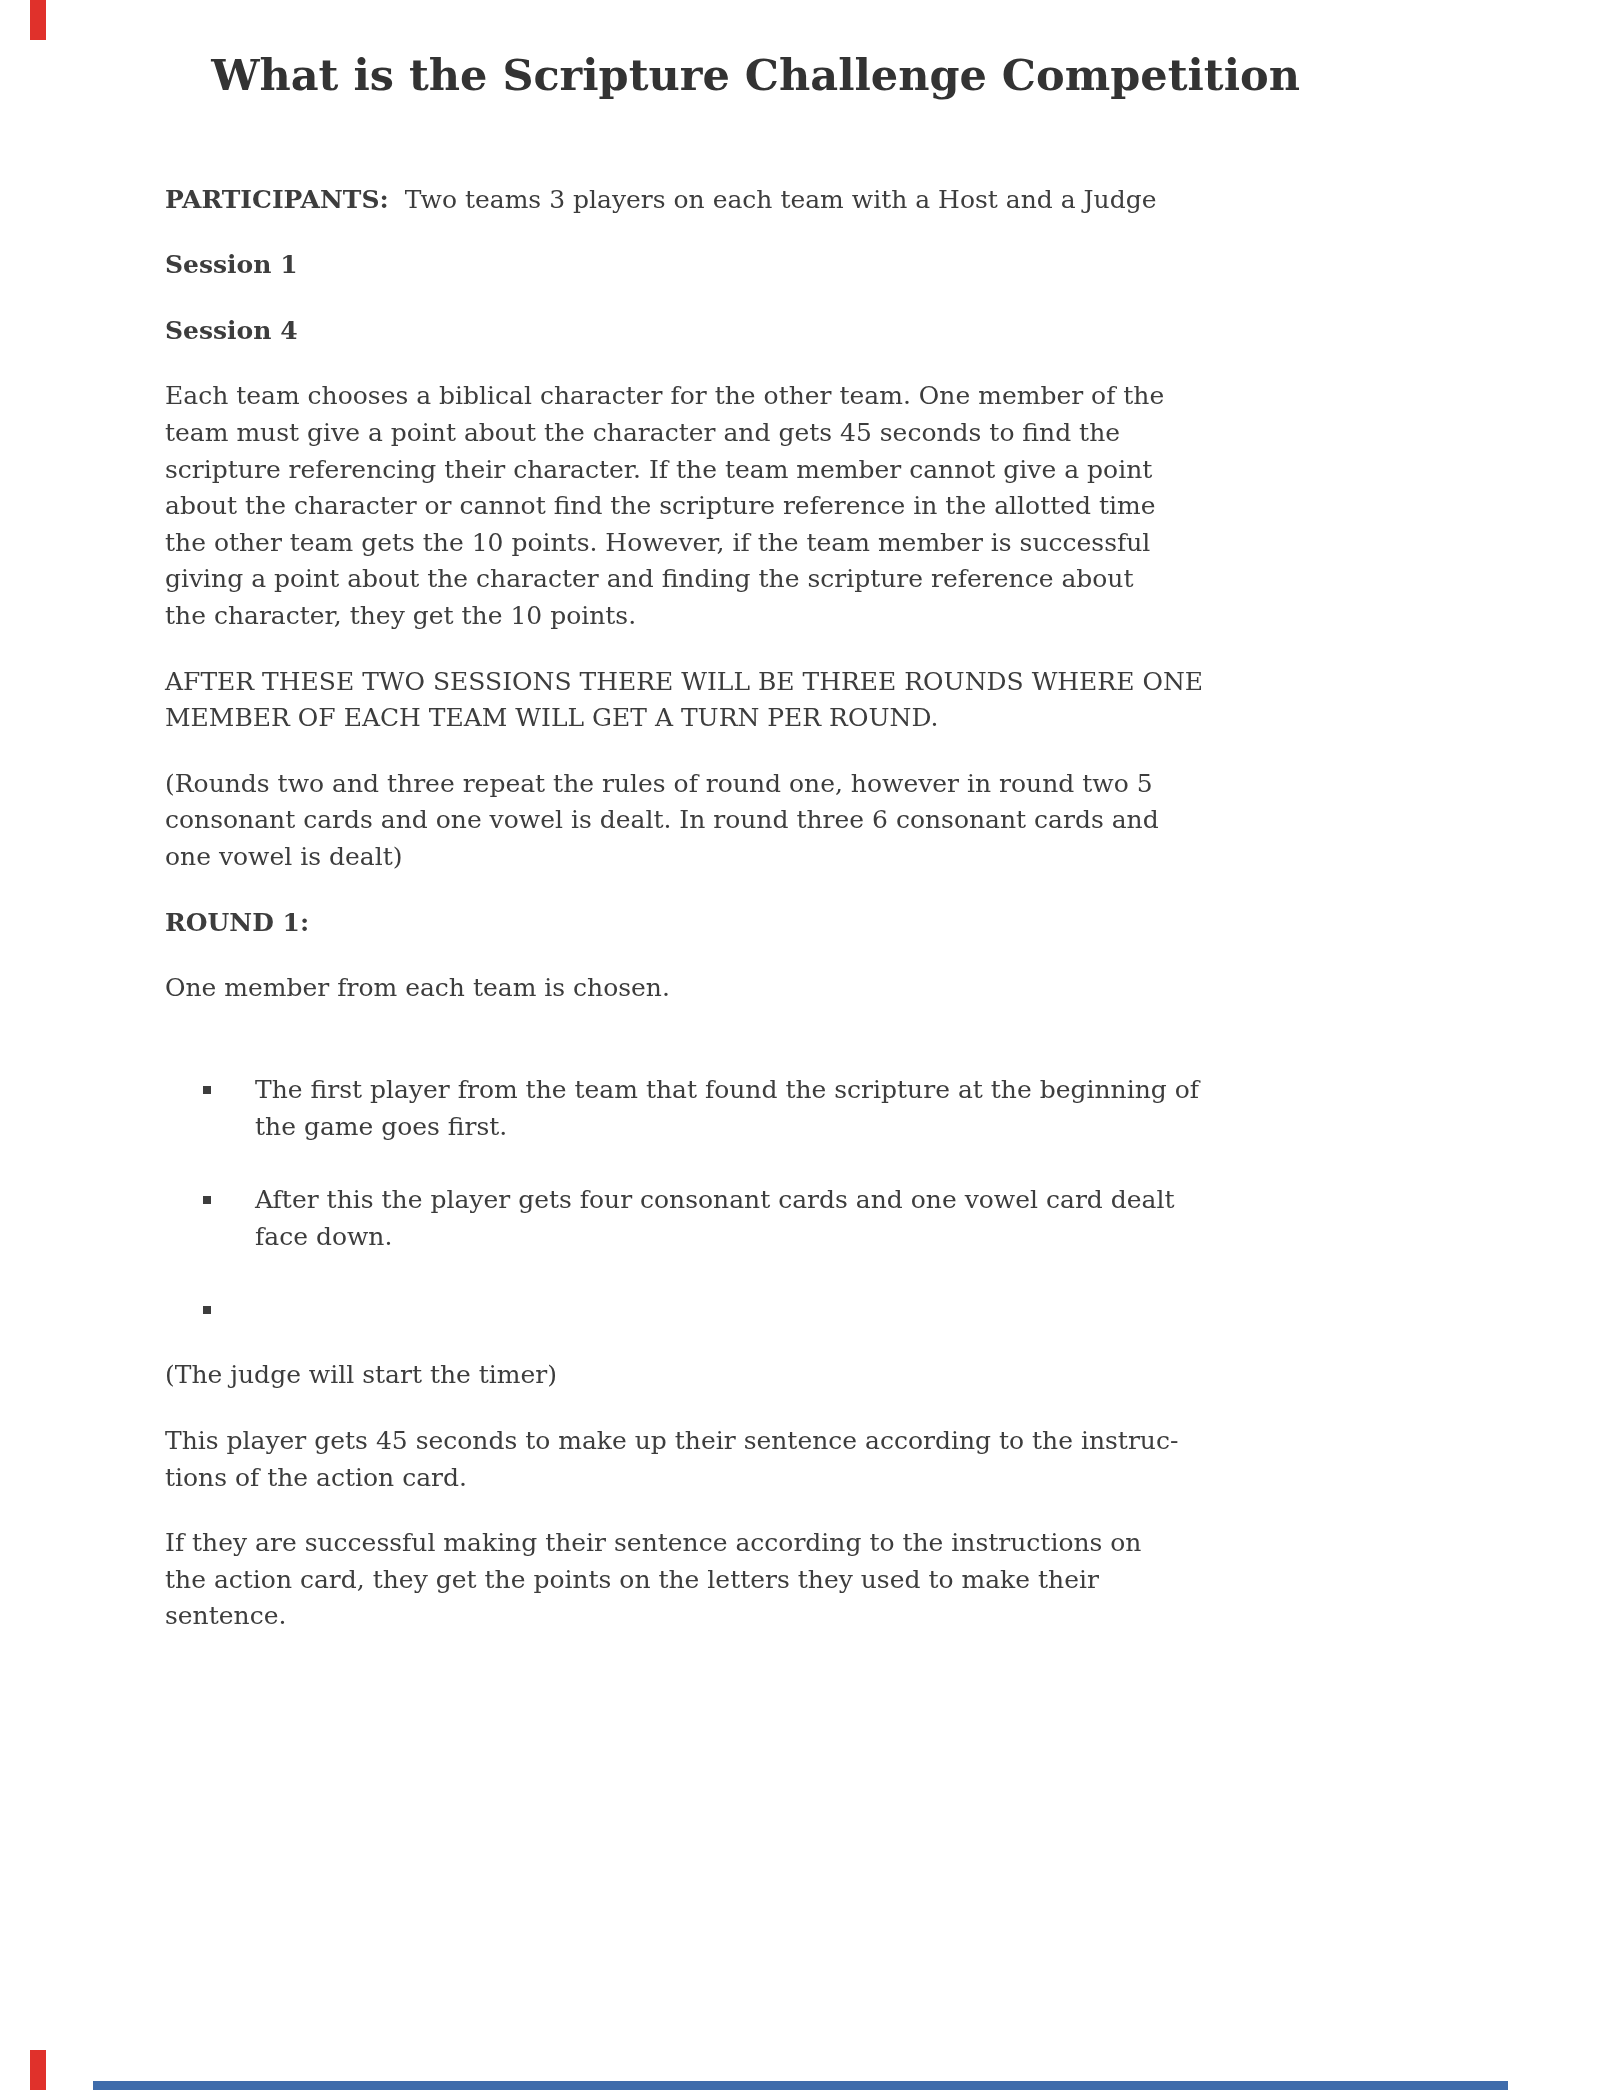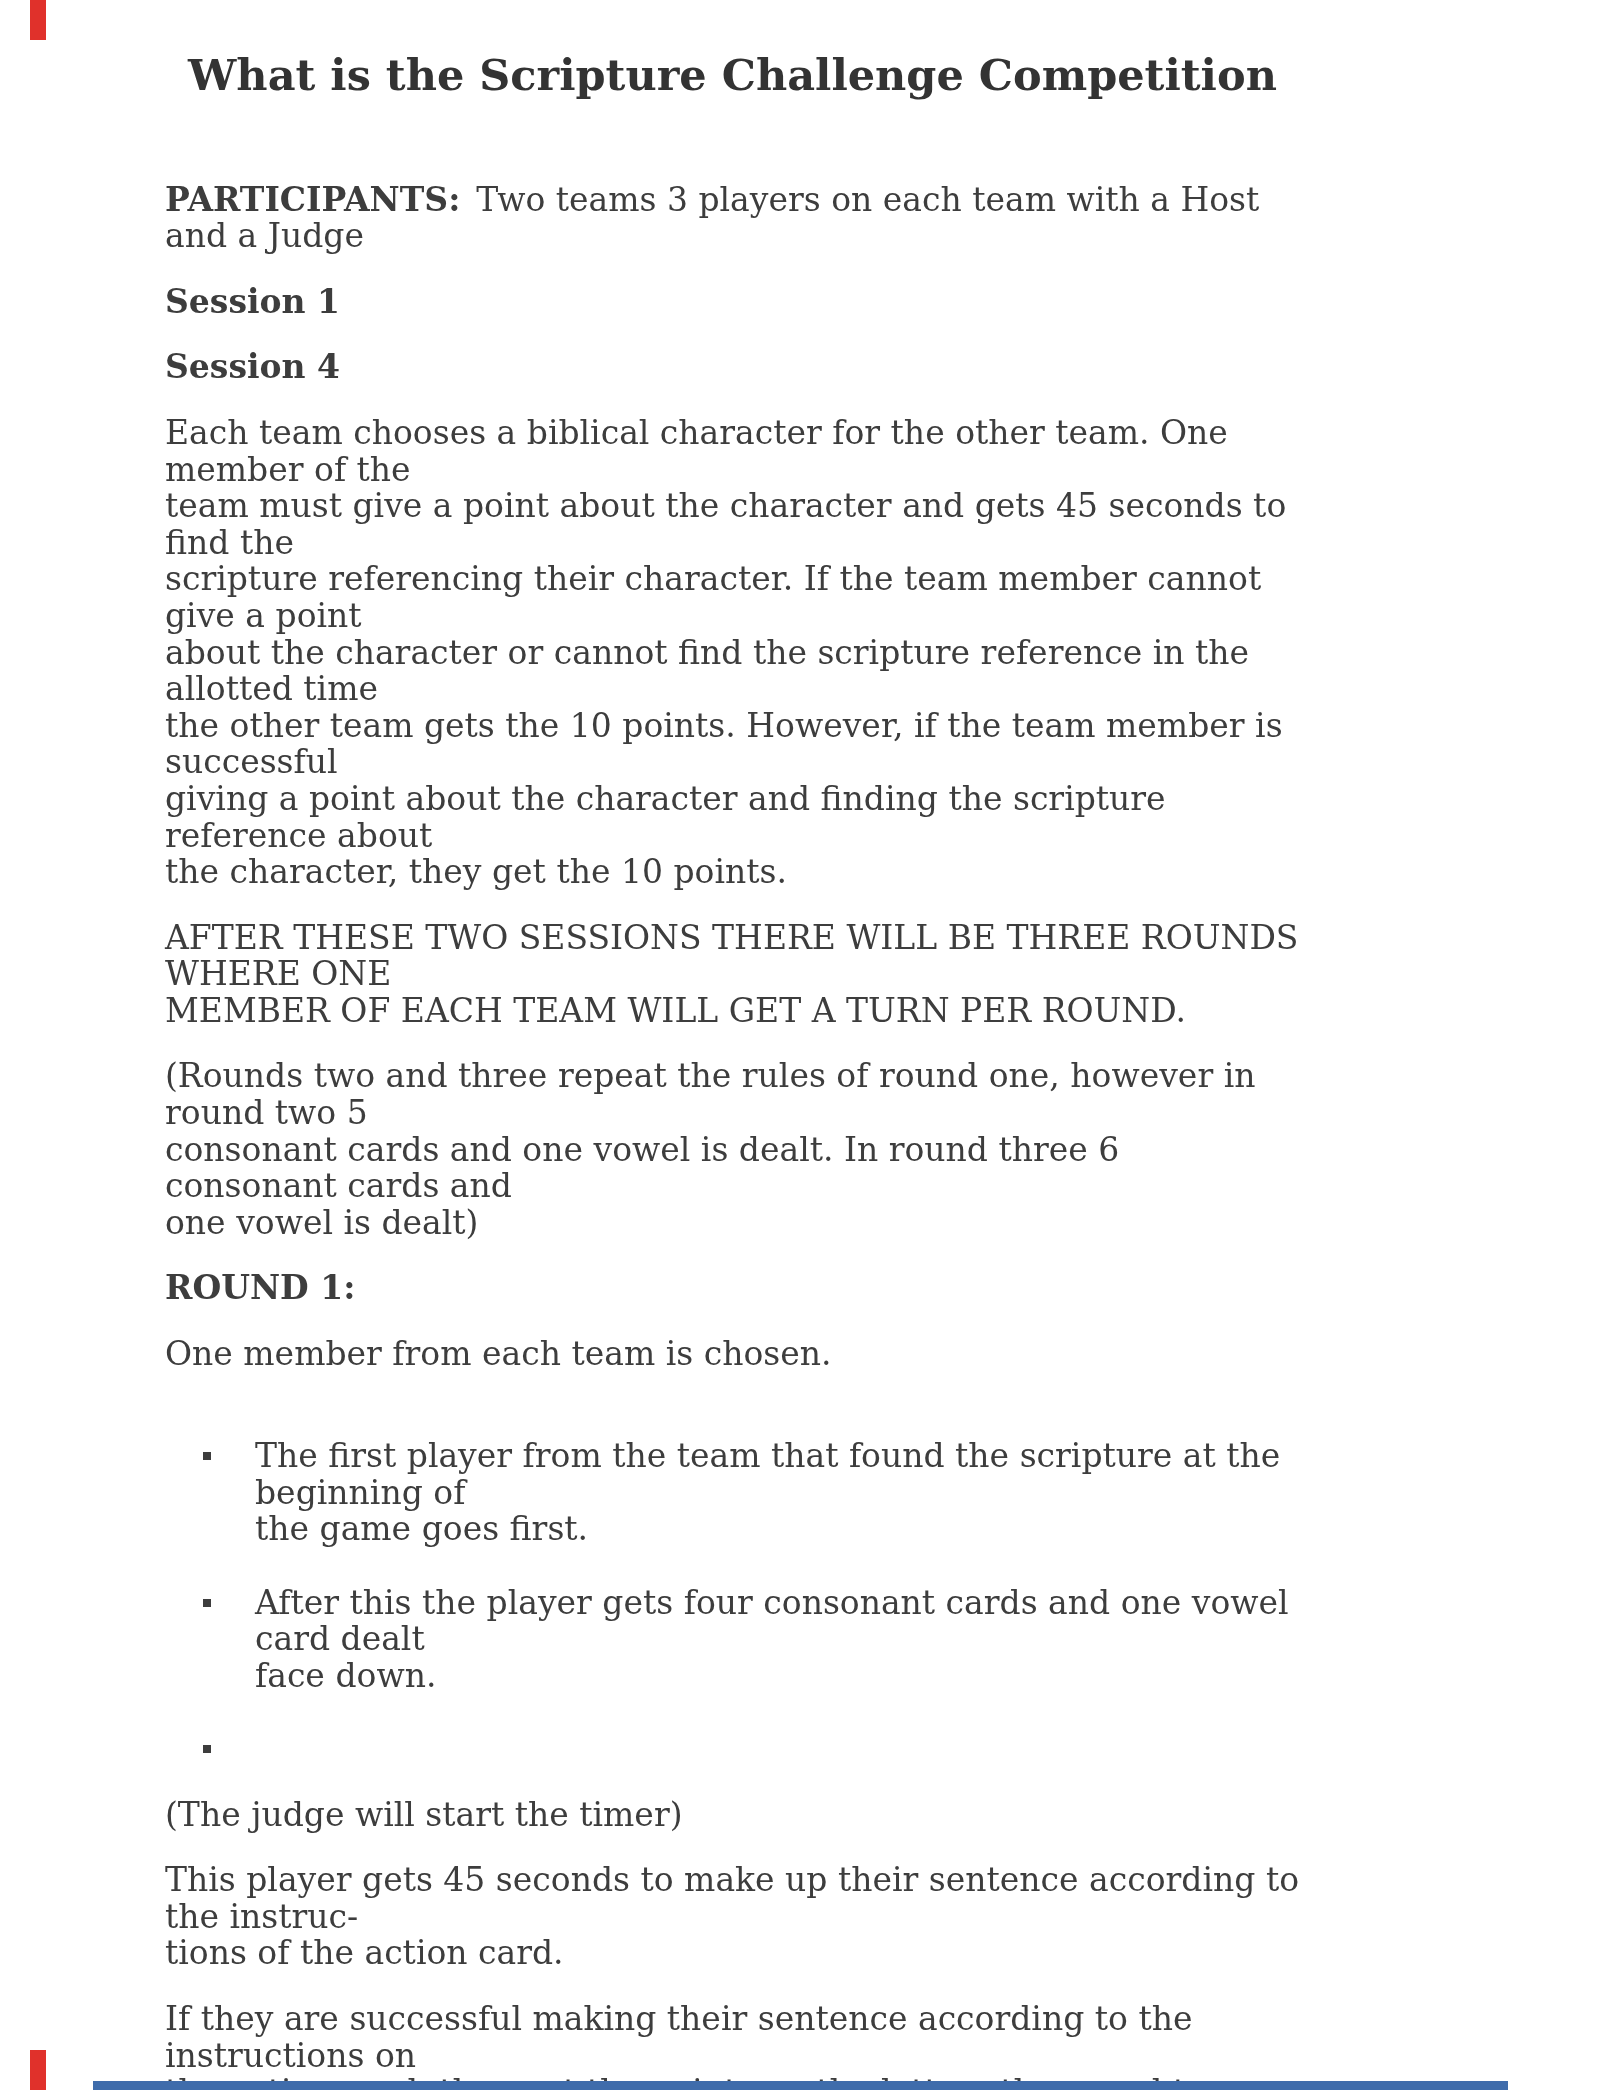--- a/index.html
+++ b/index.html
@@ -13,26 +13,26 @@
     color: #3d3d3d;
   }
   .content {
     padding: 50px 300px 0 165px;
   }
   h1 {
     font-size: 43px;
     line-height: 1.2;
     font-weight: bold;
     color: #333333;
-    text-align: center;
+    text-align: right;
     margin: 0 0 80px 0;
     white-space: nowrap;
   }
   p, h2, ul {
-    font-size: 33px;
+    font-size: 25px;
     line-height: 36.6px;
     font-weight: normal;
     margin: 0 0 29px 0;
     white-space: pre-line;
   }
   h2 { font-weight: bold; }
   .runin b { font-weight: bold; margin-right: 16px; }
   ul { list-style: none; padding: 0; }
   li {
     position: relative;

